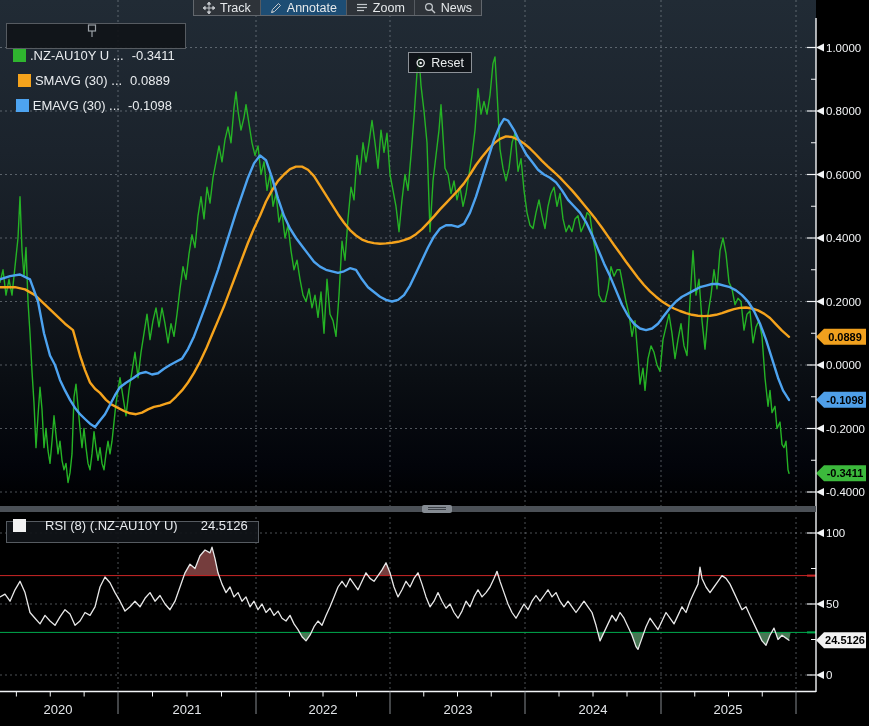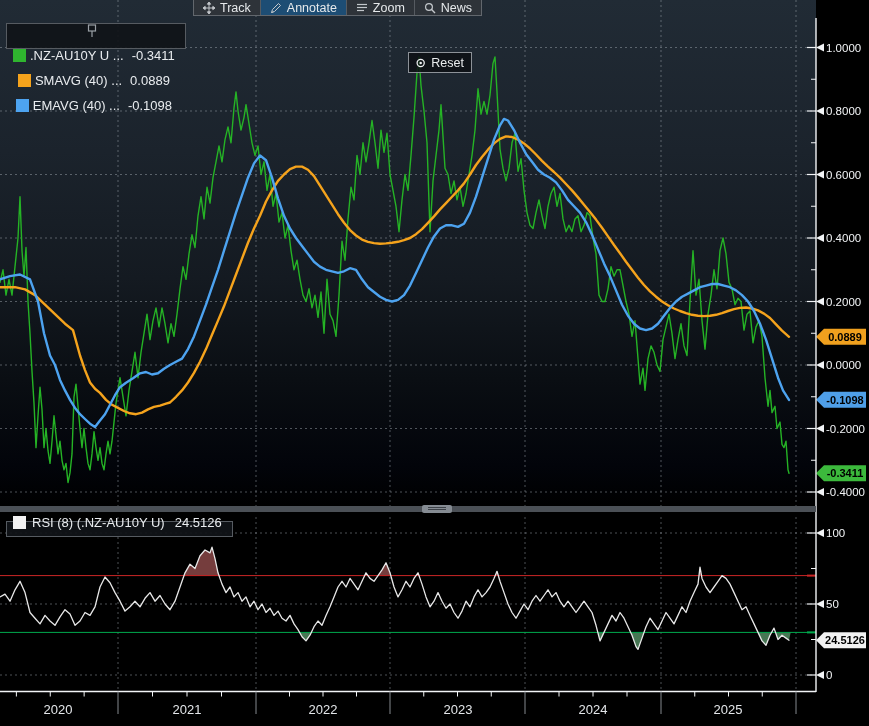--- a/index.html
+++ b/index.html
@@ -22,21 +22,21 @@
   .tb-btn.active{background:#1d4d74;}
   .tb-ic{width:12px;height:12px;flex:0 0 auto;}
   
   #reset-popup{position:absolute;left:408px;top:20px;width:64px;height:21px;z-index:7;
     background:rgba(13,16,20,0.86);border:1px solid #8d9298;display:flex;align-items:center;gap:6px;
     padding:0 7px;box-sizing:border-box;color:#e9eced;font-size:12.5px;cursor:pointer;margin-top:32px;}
   
   .legend{position:absolute;display:flex;align-items:center;z-index:5;background:rgba(16,20,24,0.92);
     border:1px solid #565b61;color:#e9ecef;font-size:13px;white-space:nowrap;box-sizing:border-box;}
   #legend-main{left:6px;top:23px;height:26px;padding:0 10px 0 6px;gap:10px;flex-direction:column;}
-  #legend-rsi{left:6px;top:521px;height:16px;padding:0 10px 14px 6px;gap:6px;}
+  #legend-rsi{left:6px;top:521px;height:22px;padding:0 10px 14px 6px;gap:19px;}
   .lg-item{display:flex;align-items:center;gap:4px;}
   .sw{width:13px;height:13px;display:inline-block;flex:0 0 auto;}
   .lg-val{margin-left:4px;}
   #pin-icon{width:10px;height:14px;margin-right:4px;flex:0 0 auto;}
 </style>
 </head>
 <body>
 
 <div id="stage">
   <div id="main-bg"></div>
@@ -237,26 +237,26 @@
       <rect x="1.5" y="1" width="7" height="6" fill="none" stroke="#9aa0a6" stroke-width="1.2"></rect>
       <line x1="5" y1="7" x2="5" y2="13" stroke="#9aa0a6" stroke-width="1.2"></line>
     </svg>
     <span class="lg-item">
       <span class="sw" style="background: rgb(47, 181, 47);"></span>
       <span>.NZ-AU10Y U ...</span>
       <span class="lg-val">-0.3411</span>
     </span>
     <span class="lg-item">
       <span class="sw" style="background: rgb(245, 163, 28);"></span>
-      <span>SMAVG (40) ...</span>
+      <span>SMAVG (30) ...</span>
       <span class="lg-val">0.0889</span>
     </span>
     <span class="lg-item">
       <span class="sw" style="background: rgb(77, 163, 240);"></span>
-      <span>EMAVG (40) ...</span>
+      <span>EMAVG (30) ...</span>
       <span class="lg-val">-0.1098</span>
     </span>
   </div>
 
   <div class="legend" id="legend-rsi">
     <span class="sw" style="background: rgb(242, 242, 242);"></span>
     <span>RSI (8) (.NZ-AU10Y U)</span>
     <span class="lg-val">24.5126</span>
   </div>
 </div>

